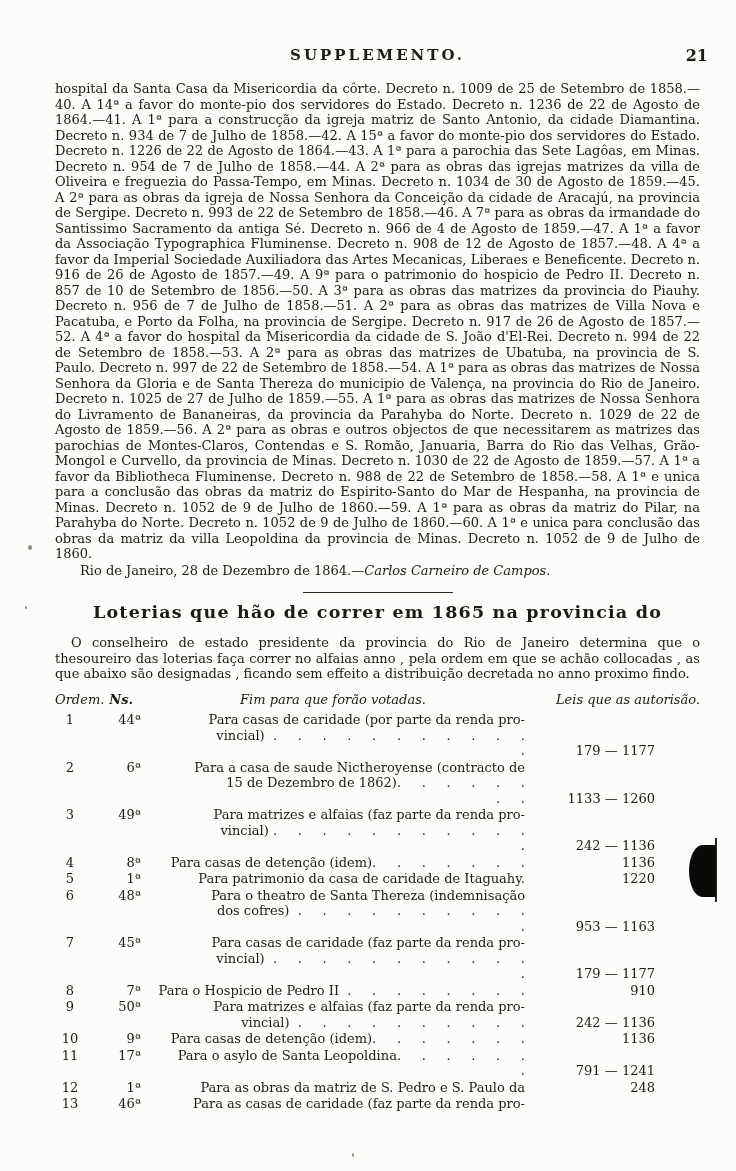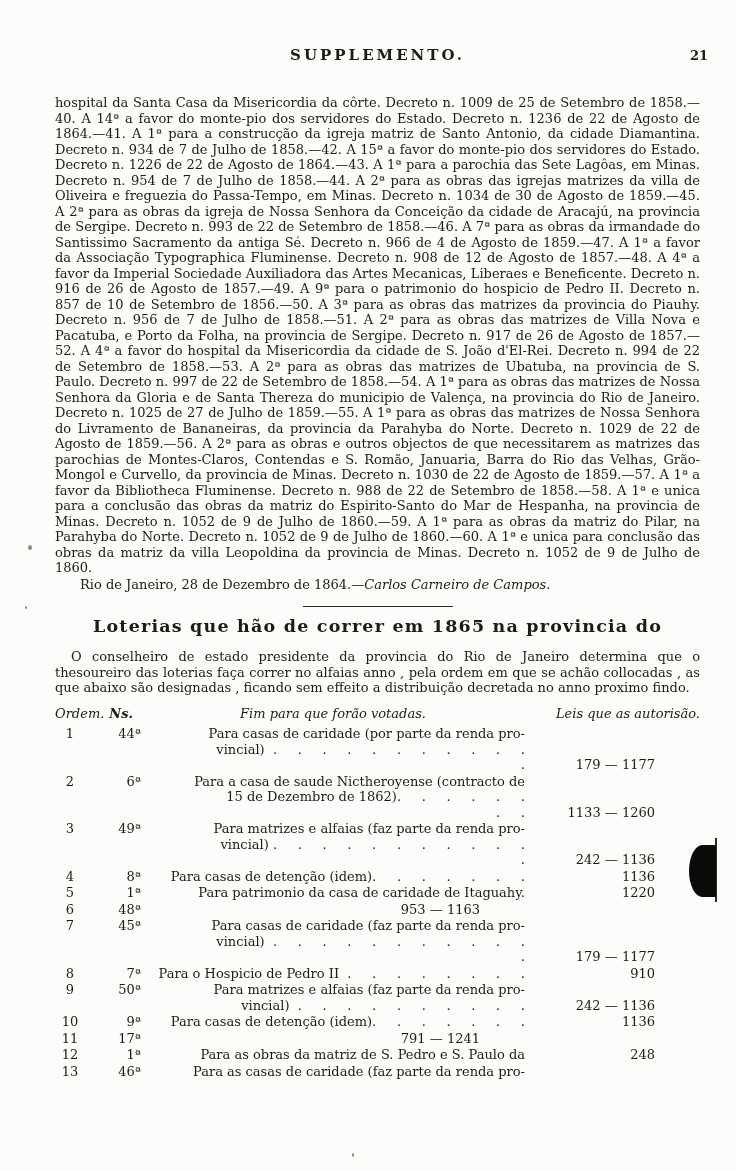--- a/index.html
+++ b/index.html
@@ -10,33 +10,33 @@
     height: 1171px;
     margin: 0 auto;
     background: #fcfcfa;
     color: #1d1b17;
     font-family: "DejaVu Serif", "Liberation Serif", serif;
     font-size: 13px;
     line-height: 15.5px;
     padding: 48px 36px 0 55px;
     overflow: hidden;
   }
-  .pg-header { position: relative; height: 20px; margin-bottom: 27px; }
+  .pg-header { position: relative; height: 20px; margin-bottom: 13px; }
   .pg-title {
     display: block;
     text-align: center;
     font-weight: bold;
     font-size: 15px;
     letter-spacing: 3px;
   }
   .pg-number {
     position: absolute;
     top: 0; right: -8px;
     font-weight: bold;
-    font-size: 13px;
+    font-size: 16px;
   }
   .decrees {
     text-align: justify;
     margin: 0;
   }
   .dateline { text-indent: 25px; margin-top: 1px; }
   .dateline .sig { font-style: italic; }
 
   .section-rule {
     width: 150px;
@@ -176,20 +176,24 @@
       <span class="c-ns">1ª</span>
       <span class="c-fim">
           <span class="fim-l1">Para patrimonio da casa de caridade de Itaguahy.</span>
         </span>
       <span class="c-leis">1220</span>
     </div>
 
     <div class="trow">
       <span class="c-ordem">6</span>
       <span class="c-ns">48ª</span>
+      <span class="c-fim">
+          <span class="fim-l1">Para o theatro de Santa Thereza (indemnisação</span>
+          <span class="fim-l2">dos cofres)  .     .     .     .     .     .     .     .     .     .     .</span>
+        </span>
       <span class="c-leis">953 — 1163</span>
     </div>
 
     <div class="trow">
       <span class="c-ordem">7</span>
       <span class="c-ns">45ª</span>
       <span class="c-fim">
           <span class="fim-l1">Para casas de caridade (faz parte da renda pro-</span>
           <span class="fim-l2">vincial)  .     .     .     .     .     .     .     .     .     .     .     .</span>
         </span>
@@ -220,20 +224,23 @@
       <span class="c-ns">9ª</span>
       <span class="c-fim">
           <span class="fim-l1">Para casas de detenção (idem).     .     .     .     .     .     .</span>
         </span>
       <span class="c-leis">1136</span>
     </div>
 
     <div class="trow">
       <span class="c-ordem">11</span>
       <span class="c-ns">17ª</span>
+      <span class="c-fim">
+          <span class="fim-l1">Para o asylo de Santa Leopoldina.     .     .     .     .     .     .</span>
+        </span>
       <span class="c-leis">791 — 1241</span>
     </div>
 
     <div class="trow">
       <span class="c-ordem">12</span>
       <span class="c-ns">1ª</span>
       <span class="c-fim">
           <span class="fim-l1">Para as obras da matriz de S. Pedro e S. Paulo da</span>
         </span>
       <span class="c-leis">248</span>

